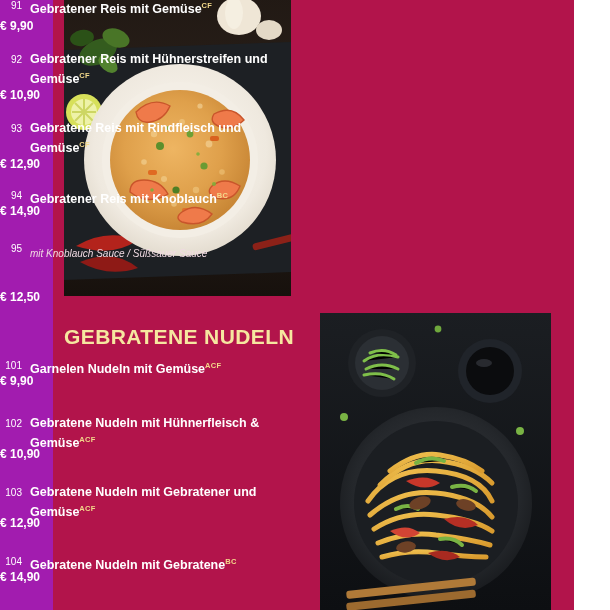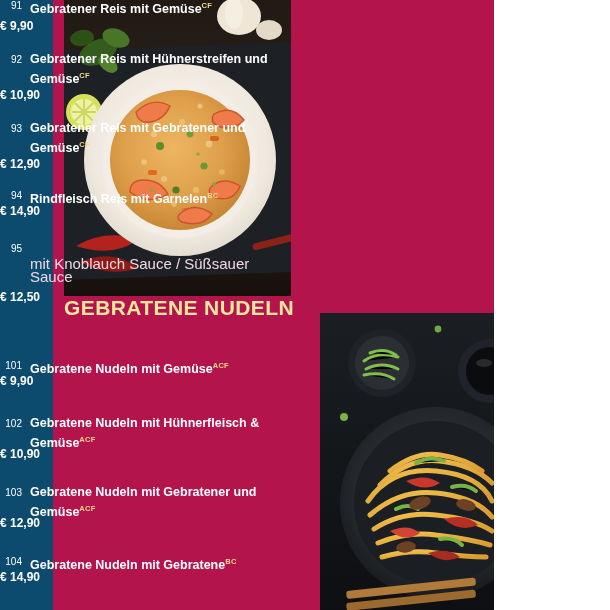--- a/index.html
+++ b/index.html
@@ -2,23 +2,23 @@
 <html><head>
 <meta charset="utf-8">
 <style>
   html, body {
     margin: 0;
     padding: 0;
     background: #ffffff;
   }
   #page {
     position: relative;
-    width: 494px;
+    width: 574px;
     height: 610px;
-    background: #0c4a6e;
+    background: #a21caf;
     font-family: "Liberation Sans", sans-serif;
     overflow: hidden;
   }
 
   
   .left-col {
     position: absolute;
     left: 53px;
     top: 0;
     width: 248px;
@@ -51,21 +51,21 @@
     top: 0;
     width: 309px;
     height: 610px;
     background: #b2144b;
   }
 
   
   .section-title {
     position: absolute;
     left: 64px;
-    top: 296px;
+    top: 325px;
     width: 240px;
     color: #f6e7a0;
     font-size: 21px;
     font-weight: bold;
     letter-spacing: 0.4px;
     white-space: nowrap;
   }
 
   
   .item {
@@ -95,24 +95,25 @@
     color: #ffffff;
   }
   .item .sup {
     font-size: 7.5px;
     font-weight: bold;
     color: #f3d98a;
     vertical-align: super;
     letter-spacing: 0.3px;
   }
   .item .desc {
-    font-size: 15px;
+    font-size: 10px;
+    font-style: italic;
     color: #f0d9e2;
     line-height: 13px;
-    margin-top: 16px;
+    margin-top: 6px;
   }
   .item .price {
     position: absolute;
     font-size: 12px;
     font-weight: bold;
     color: #ffffff;
     white-space: nowrap;
     text-align: right;
   }
 </style>
@@ -304,47 +305,47 @@
     <div class="num">92</div>
     <div class="body">
       <div class="name"><span>Gebratener Reis mit Hühnerstreifen und Gemüse</span><span class="sup">CF</span></div>
     </div>
     <div class="price" style="top:36px;">€ 10,90</div>
   </div>
 
   <div class="item" style="top:121px;">
     <div class="num">93</div>
     <div class="body">
-      <div class="name"><span>Gebratener Reis mit Gebratener und Gemüse</span><span class="sup">CF</span></div>
+      <div class="name"><span>Gebratene Reis mit Rindfleisch und Gemüse</span><span class="sup">CF</span></div>
     </div>
     <div class="price" style="top:36px;">€ 12,90</div>
   </div>
 
   <div class="item" style="top:188px;">
     <div class="num">94</div>
     <div class="body">
-      <div class="name"><span>Rindfleisch Reis mit Garnelen</span><span class="sup">BC</span></div>
+      <div class="name"><span>Gebratener Reis mit Knoblauch</span><span class="sup">BC</span></div>
     </div>
     <div class="price" style="top:16px;">€ 14,90</div>
   </div>
 
   <div class="item" style="top:241px;">
     <div class="num">95</div>
     <div class="body">
       <div class="desc">mit Knoblauch Sauce / Süßsauer Sauce</div>
     </div>
     <div class="price" style="top:49px;">€ 12,50</div>
   </div>
 
   <div class="section-title">GEBRATENE NUDELN</div>
 
   <div class="item" style="top:358px;">
     <div class="num">101</div>
     <div class="body">
-      <div class="name"><span>Gebratene Nudeln mit Gemüse</span><span class="sup">ACF</span></div>
+      <div class="name"><span>Garnelen Nudeln mit Gemüse</span><span class="sup">ACF</span></div>
     </div>
     <div class="price" style="top:16px;">€ 9,90</div>
   </div>
 
   <div class="item" style="top:416px;">
     <div class="num">102</div>
     <div class="body">
       <div class="name"><span>Gebratene Nudeln mit Hühnerfleisch &amp; Gemüse</span><span class="sup">ACF</span></div>
     </div>
     <div class="price" style="top:31px;">€ 10,90</div>

